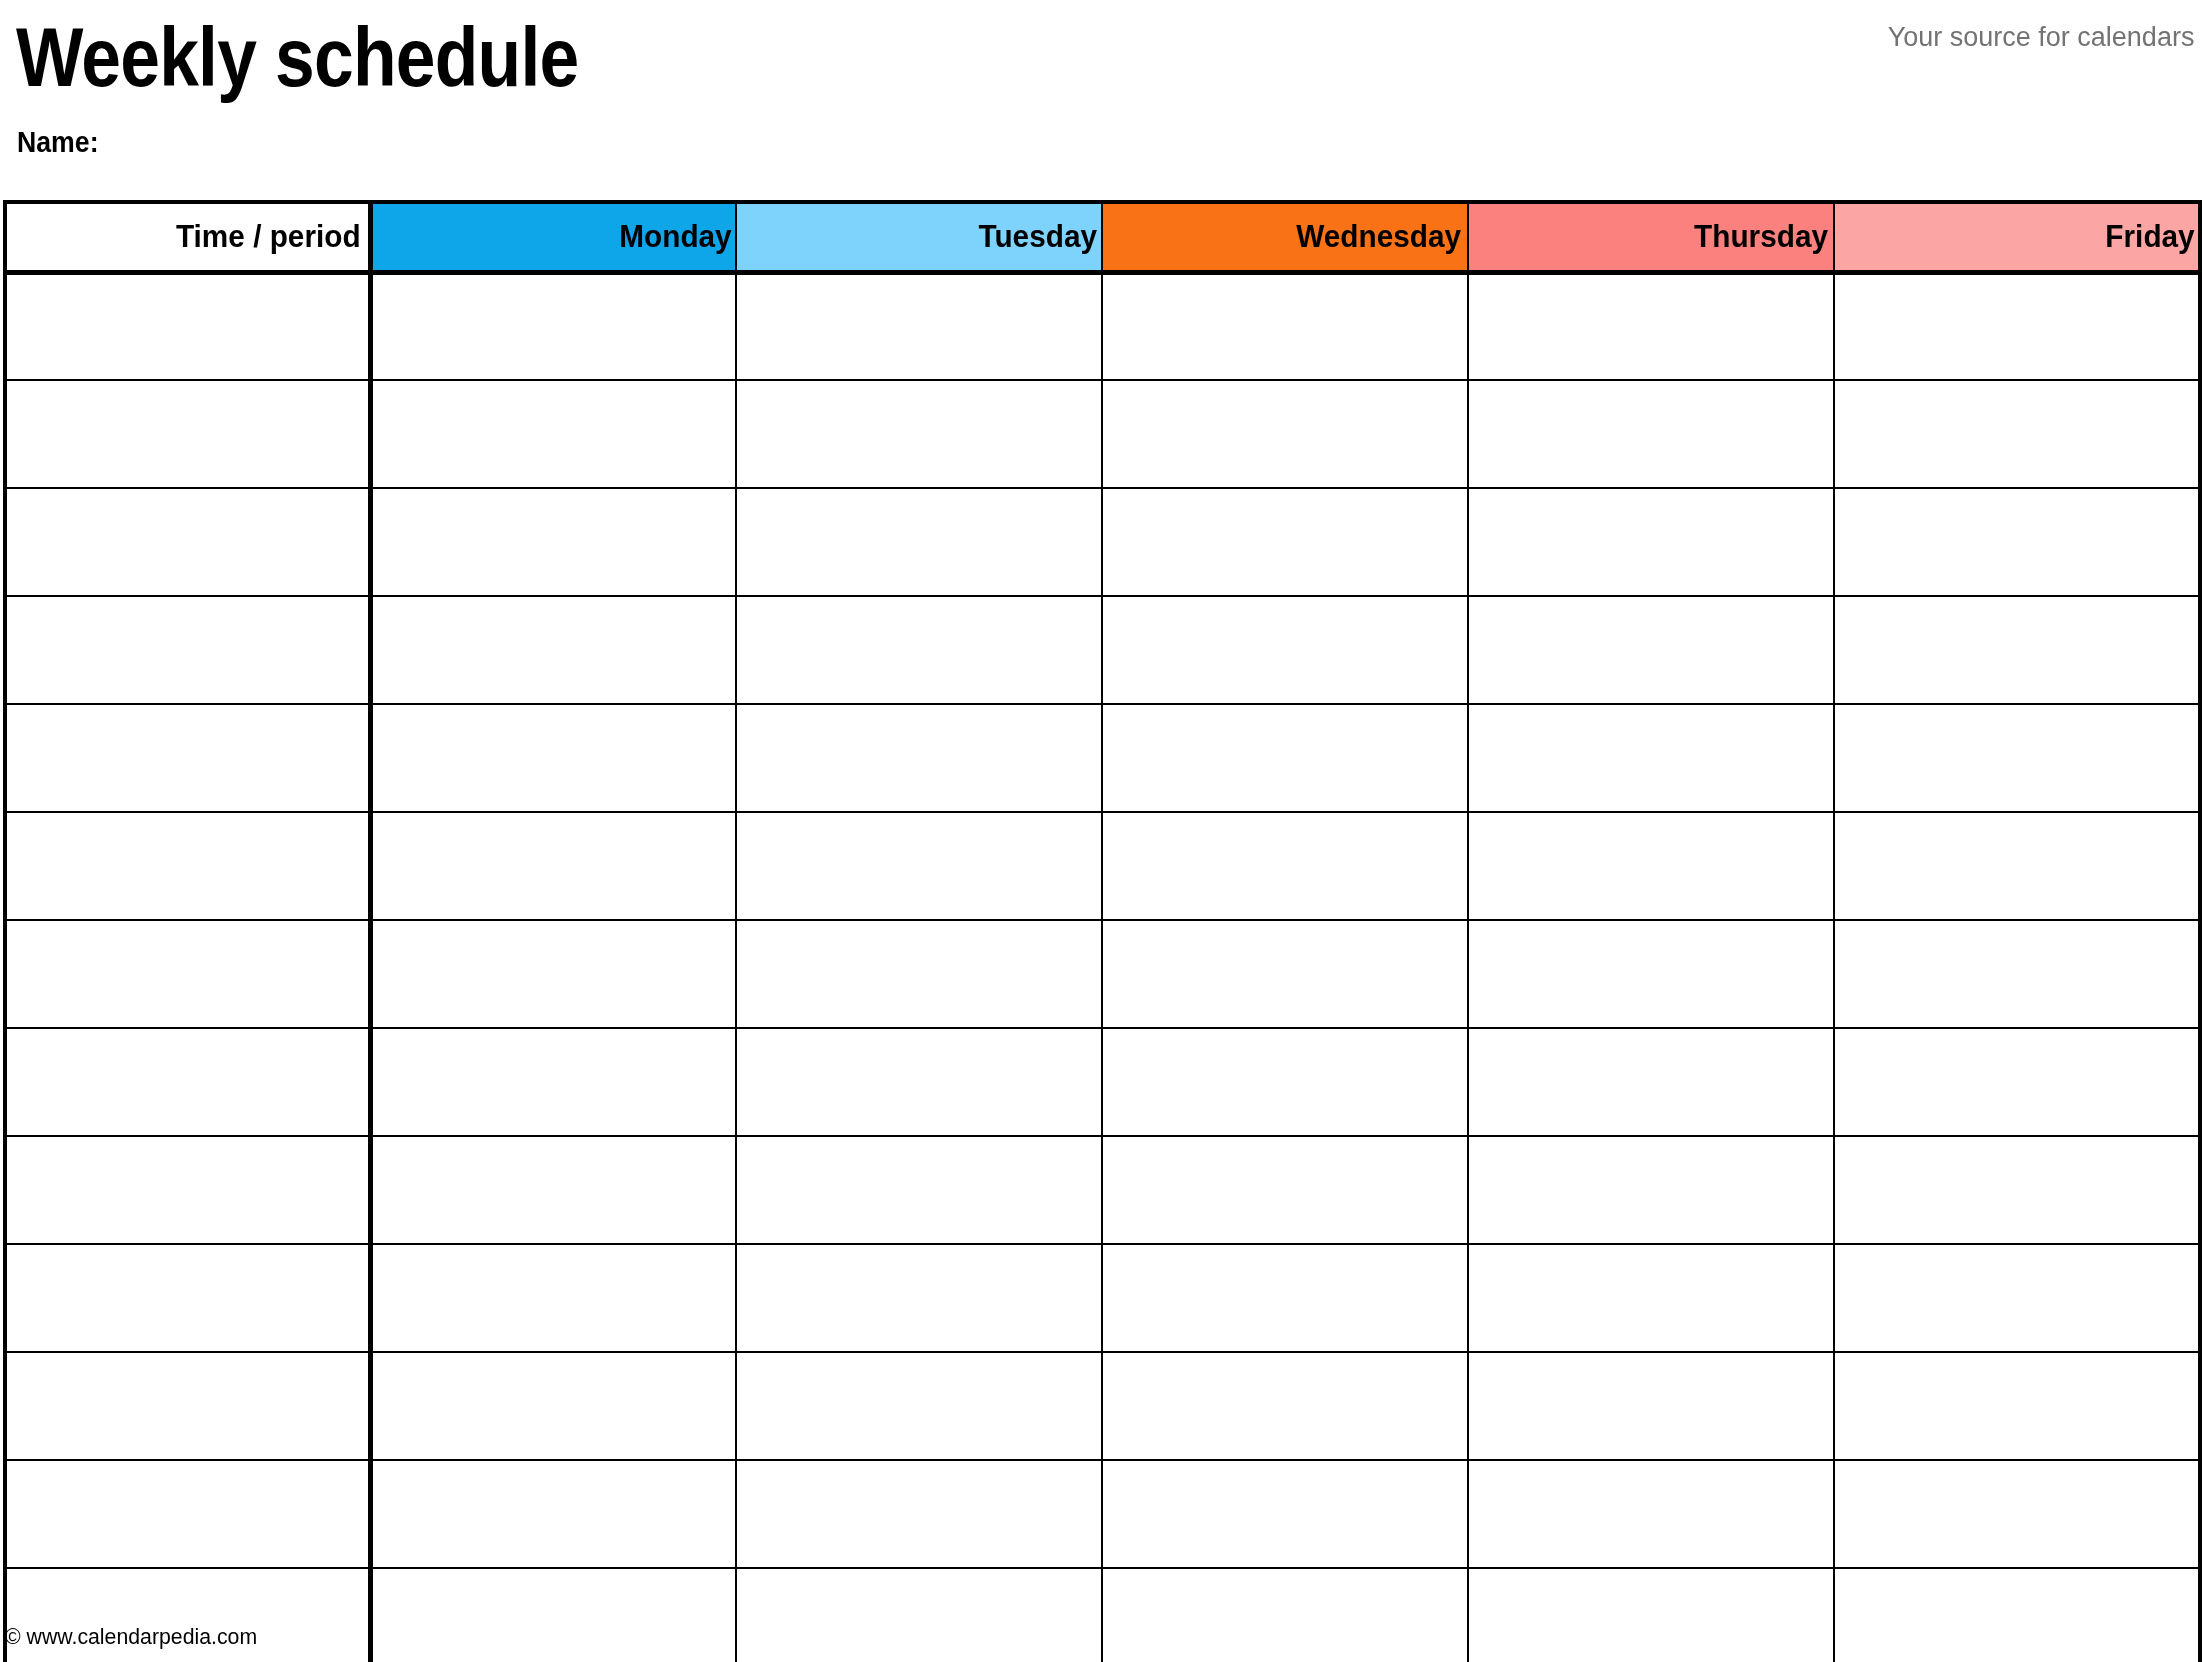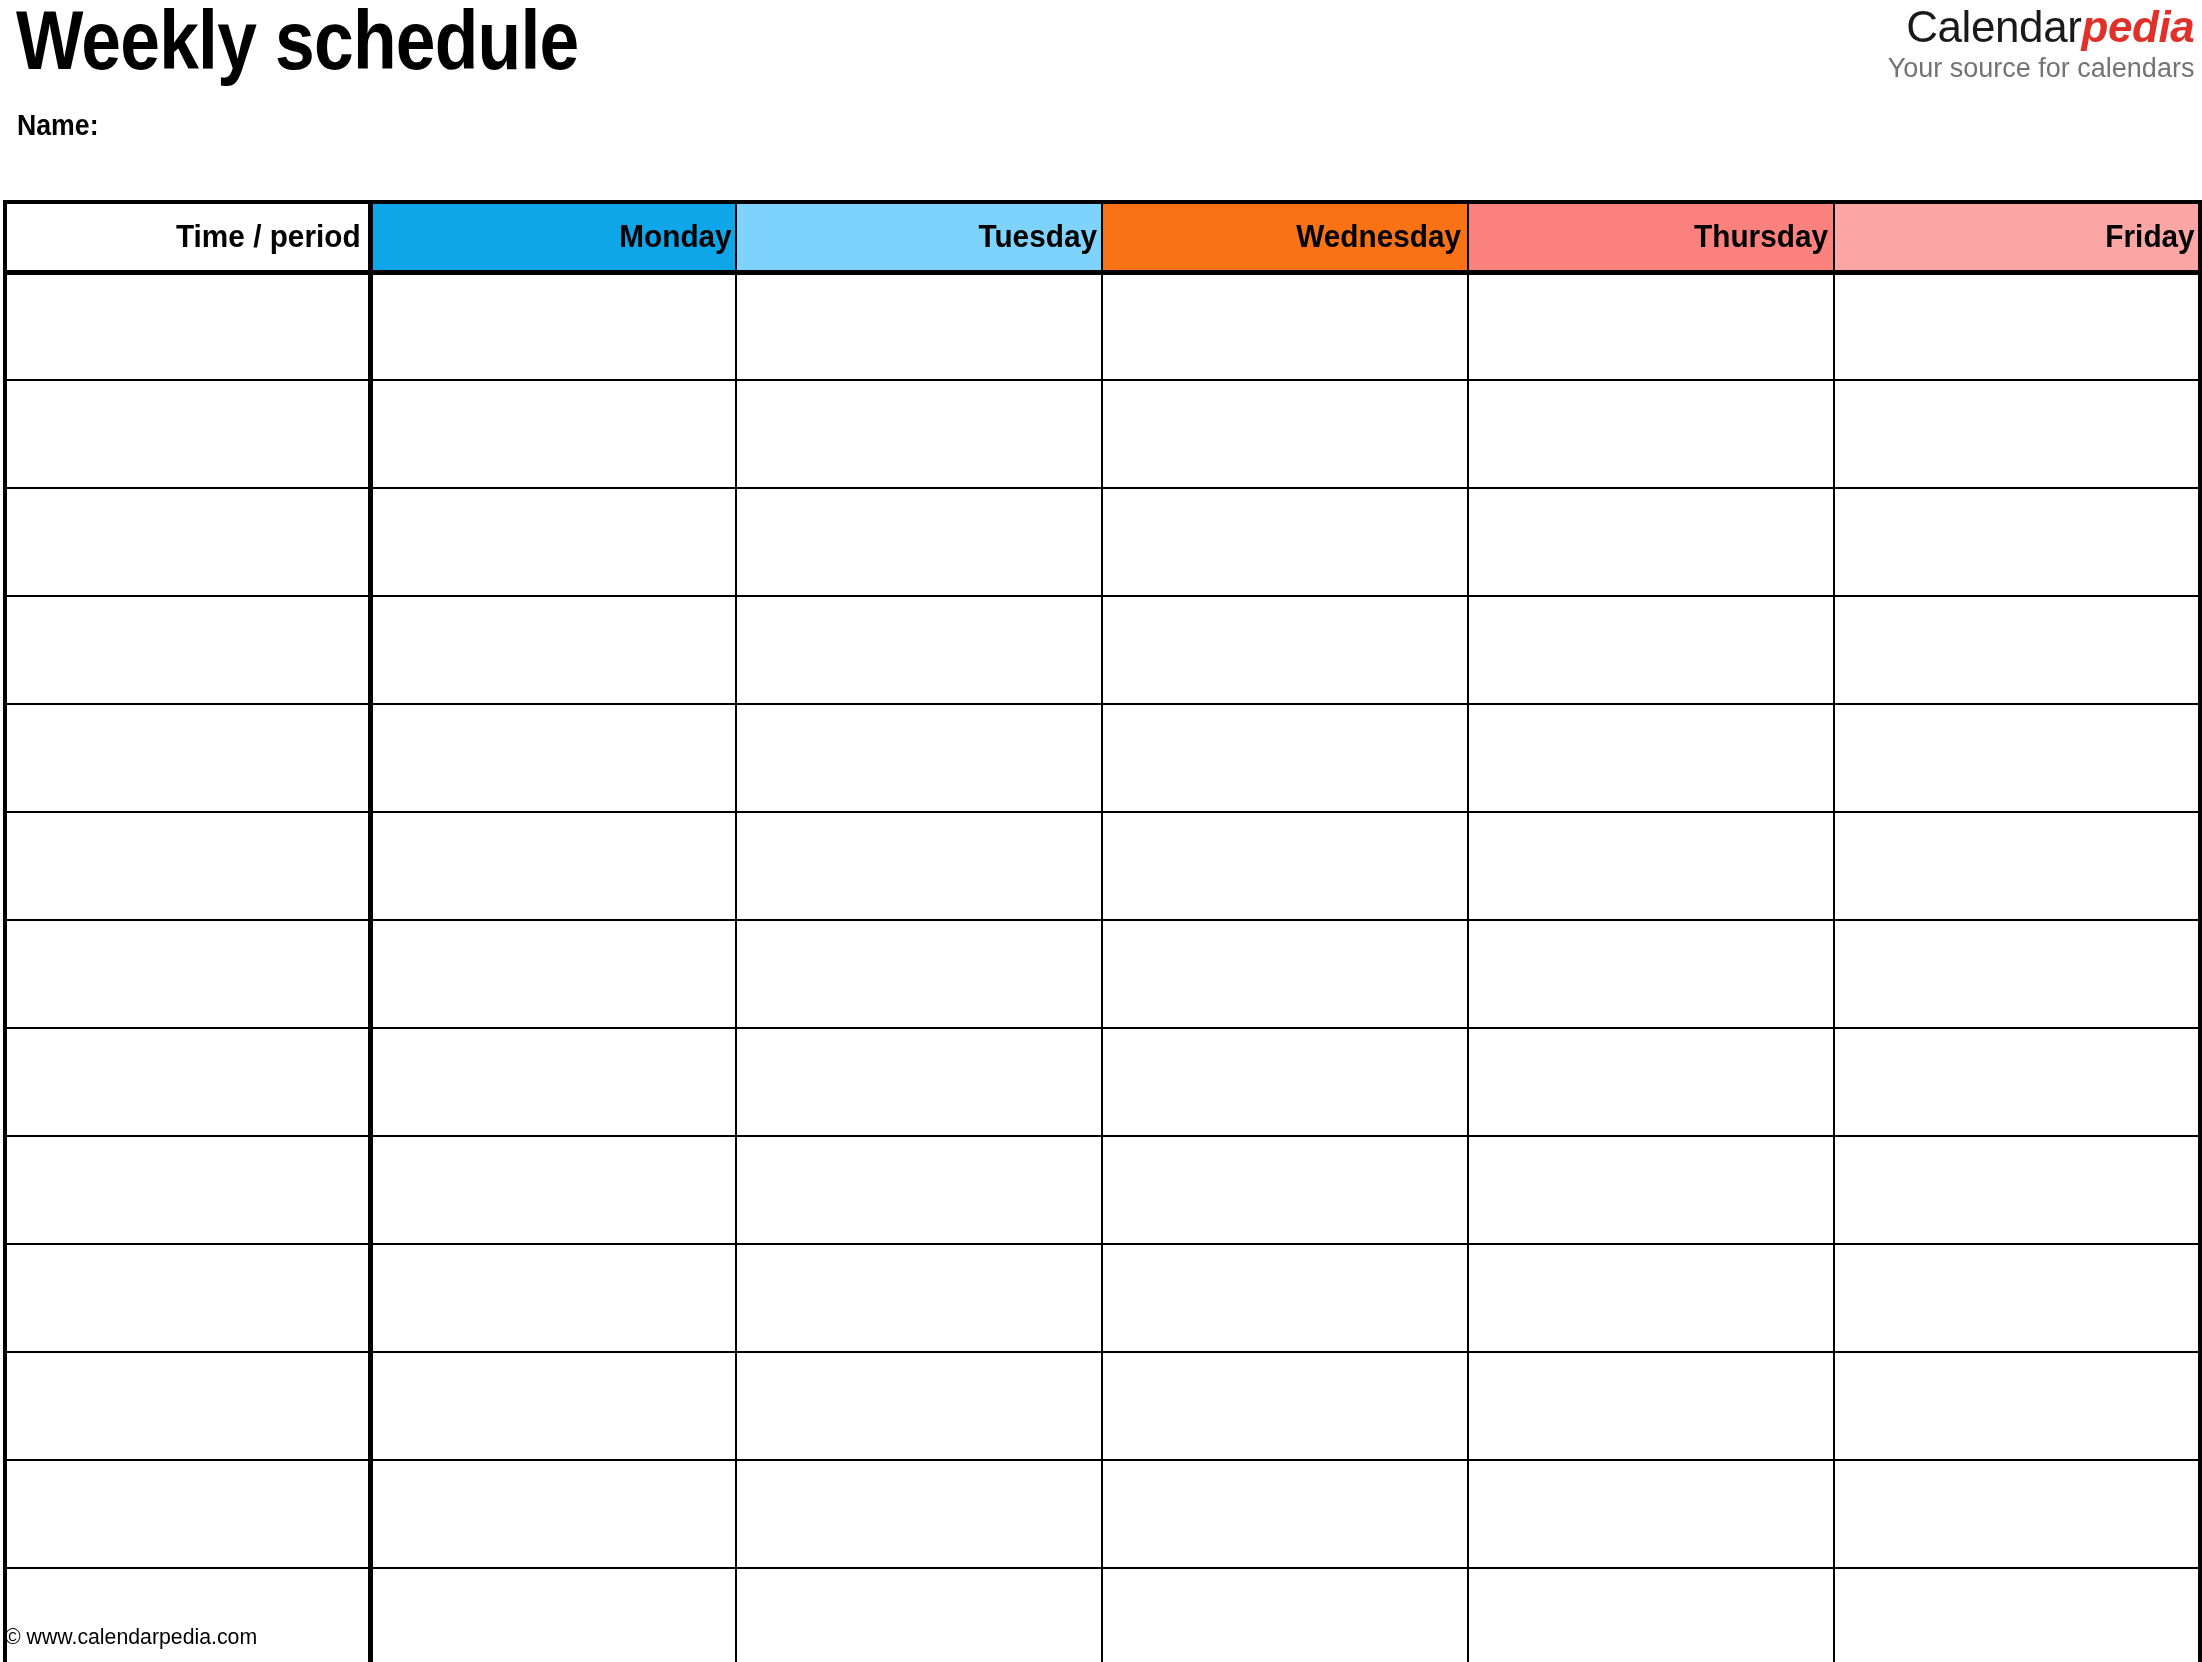--- a/index.html
+++ b/index.html
@@ -14,20 +14,21 @@
     font-family: "Liberation Sans", sans-serif;
     position: relative;
     overflow: hidden;
   }
 
   
   .header-band {
     position: relative;
     height: 224px;
     width: 2203px;
+    margin-top: 17px;
   }
 
   .page-title {
     position: absolute;
     left: 15.5px;
     top: -6.9px;
     font-size: 83px;
     font-weight: bold;
     letter-spacing: -0.9px;
     color: #000000;
@@ -164,23 +165,20 @@
 </head>
 <body>
 
 <div class="header-band">
 
   <div class="page-title">Weekly schedule</div>
 
   <div class="name-label">Name:</div>
 
   <div class="brand">
-    <div class="brand-wordmark">
-      <span class="brand-calendar">Calendar</span><span class="brand-pedia">pedia</span>
-    </div>
     <div class="brand-tagline">Your source for calendars</div>
   </div>
 
 </div>
 
 <div class="schedule-wrap">
   <table class="schedule">
     <colgroup>
       <col class="col-time">
       <col class="col-day">

